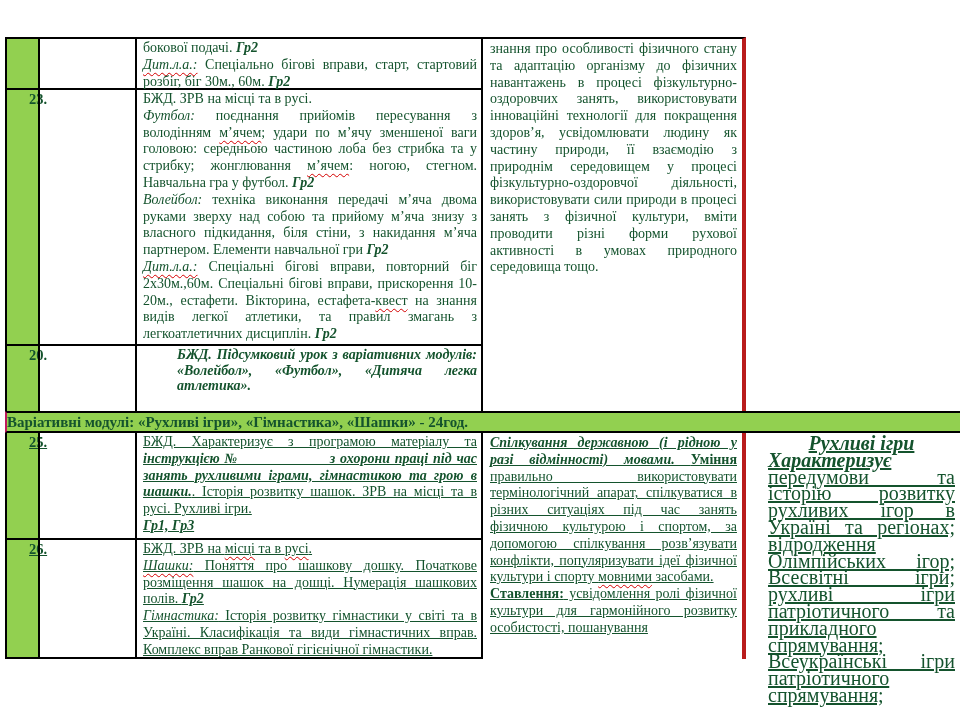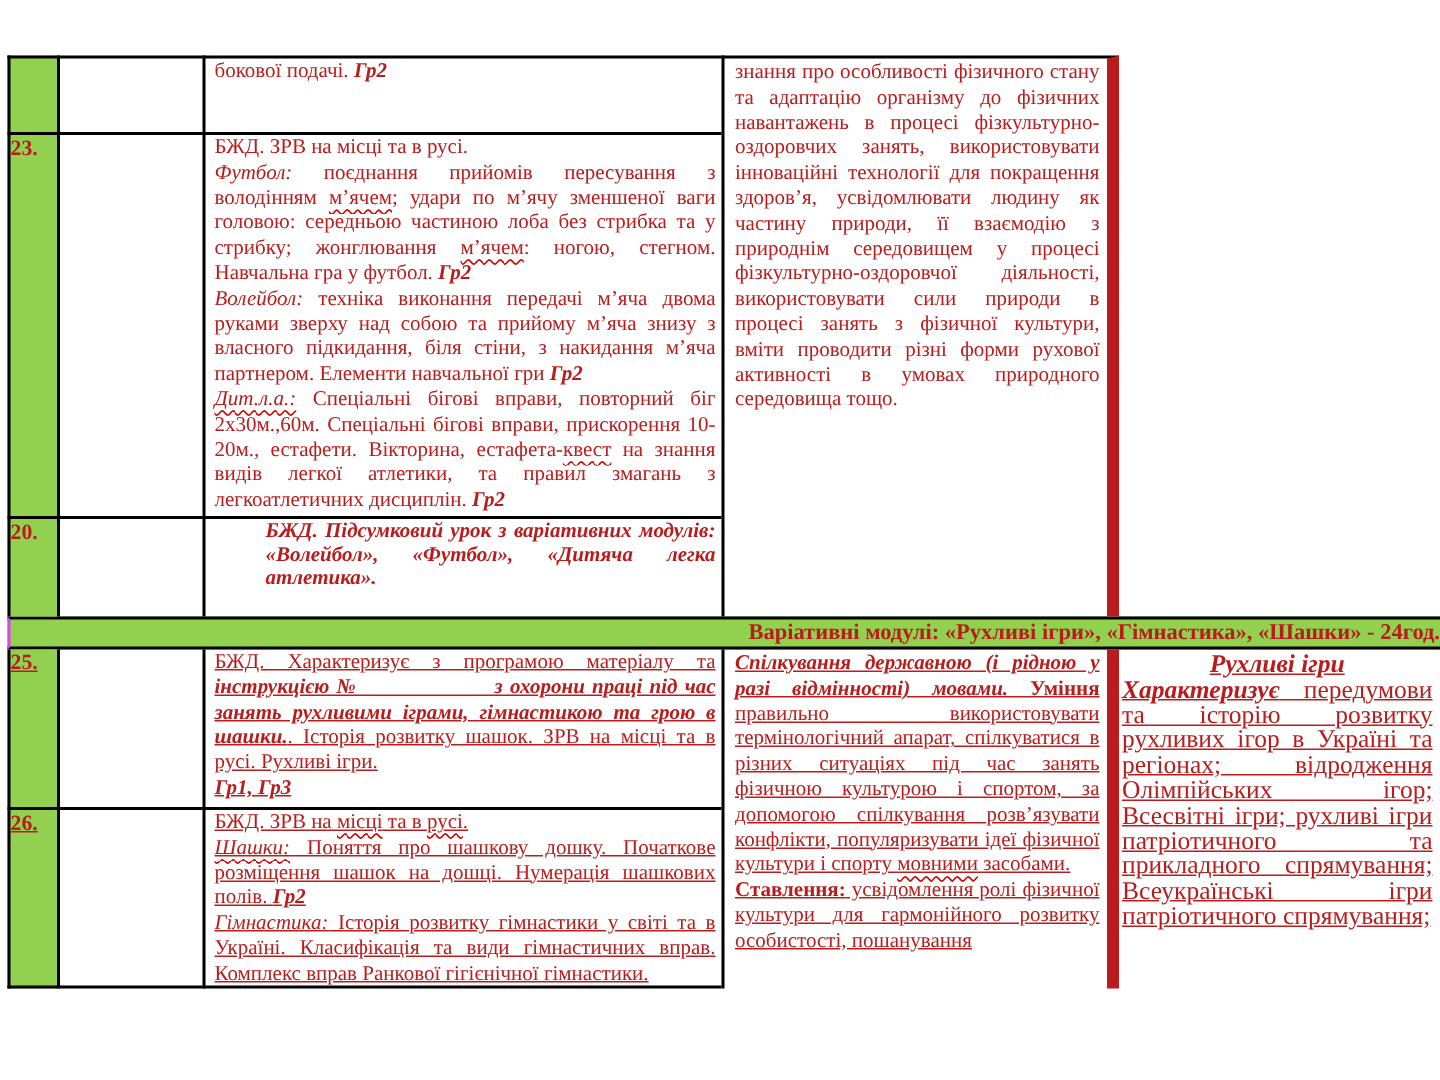--- a/index.html
+++ b/index.html
@@ -1,59 +1,60 @@
 <!DOCTYPE html>
 <html><head>
 <meta charset="utf-8">
 <style>
   html,body{margin:0;padding:0;background:#fff;}
   .slide{
     position:relative;width:960px;height:720px;background:#ffffff;overflow:hidden;
-    font-family:"Liberation Serif","DejaVu Serif",serif;color:#b91c1c;
+    font-family:"Liberation Serif","DejaVu Serif",serif;color:#14532d;
   }
   .curriculum-table{position:absolute;left:5px;top:37px;width:955px;}
   .sec{display:grid;grid-template-columns:33px 97px 346px 265px 214px;}
   .sec1{grid-template-rows:53px 256px 65px;}
   .sec2{grid-template-rows:107px 119px;text-decoration:underline;}
   .cell{box-sizing:border-box;overflow:visible;}
   .gc1{grid-column:1}.gc2{grid-column:2}.gc3{grid-column:3}.gc4{grid-column:4}.gc5{grid-column:5}
   .gr1{grid-row:1}.gr2{grid-row:2}.gr3{grid-row:3}
   .span1{grid-row:1/4}.span2{grid-row:1/3}
   .bl{border-left:2px solid #000}.bt{border-top:2px solid #000}
-  .bb{border-bottom:2px solid #000}.br{border-right:8px solid #b91c1c}
+  .bb{border-bottom:2px solid #000}.br{border-right:4px solid #b91c1c}
   .green{background:#92D050;}
-  .num{font-weight:bold;font-size:14.5px;padding:1px 0 0 0;line-height:17px;}
+  .num{font-weight:bold;font-size:14.5px;padding:1px 0 0 22px;line-height:17px;}
   .content{font-size:14px;line-height:16.8px;padding:1px 4px 0 6px;}
   .knowledge{font-size:14px;line-height:16.8px;padding:2px 5px 0 7px;}
-  .outcomes{font-size:17px;line-height:16.8px;padding:2px 5px 0 2px;}
+  .outcomes{font-size:20px;line-height:16.8px;padding:2px 5px 0 22px;}
   .tight{line-height:15.6px;padding-left:40px;}
   .para{text-align:justify;}
   .align-center{text-align:center;}
   .i{font-style:italic;}
   .b{font-weight:bold;}
   .bi{font-weight:bold;font-style:italic;}
   .sq{text-decoration-line:underline;text-decoration-style:wavy;
       text-decoration-color:#D40000;text-decoration-thickness:1px;text-underline-offset:2.5px;}
   .banner{
     box-sizing:border-box;height:22px;background:#92D050;
-    border-top:2px solid #000;border-bottom:2px solid #000;border-left:2px solid #d946ef;
-    text-align:right;font-weight:bold;font-size:15px;line-height:18px;
+    border-top:2px solid #000;border-bottom:2px solid #000;border-left:2px solid #be185d;
+    text-align:left;font-weight:bold;font-size:15px;line-height:18px;
   }
 </style>
 </head>
 <body>
 
 <div class="slide">
   <div class="curriculum-table">
 
     <div class="sec sec1">
       <div class="cell green num gc1 gr1 bl bt bb"></div>
       <div class="cell gc2 gr1 bl bt bb"></div>
       <div class="cell content gc3 gr1 bl bt bb">
           <div class="para"><span>бокової подачі.  </span><span class="bi">Гр2</span></div>
+          <div class="para"><span class="i sq">Дит.л.а.:</span><span> Спеціально бігові вправи, старт, стартовий розбіг, біг 30м., 60м. </span><span class="bi">Гр2</span></div>
         </div>
 
       <div class="cell green num gc1 gr2 bl bb">23.</div>
       <div class="cell gc2 gr2 bl bb"></div>
       <div class="cell content gc3 gr2 bl bb">
           <div class="para"><span>БЖД. ЗРВ на місці та в русі.</span></div>
           <div class="para"><span class="i">Футбол:</span><span> поєднання прийомів пересування з володінням </span><span class="sq">м’ячем</span><span>; удари по м’ячу зменшеної ваги головою: середньою частиною лоба без стрибка та у стрибку; жонглювання </span><span class="sq">м’ячем</span><span>: ногою, стегном. Навчальна гра у футбол. </span><span class="bi">Гр2</span></div>
           <div class="para"><span class="i">Волейбол:</span><span> техніка виконання передачі м’яча двома руками зверху над собою та прийому м’яча знизу з власного підкидання, біля стіни, з накидання м’яча партнером. Елементи навчальної гри </span><span class="bi">Гр2</span></div>
           <div class="para"><span class="i sq">Дит.л.а.:</span><span> Спеціальні бігові вправи, повторний біг 2х30м.,60м. Спеціальні бігові вправи, прискорення 10-20м., естафети. Вікторина, естафета-</span><span class="sq">квест</span><span> на знання видів легкої атлетики, та правил змагань з легкоатлетичних дисциплін. </span><span class="bi">Гр2</span></div>
         </div>

